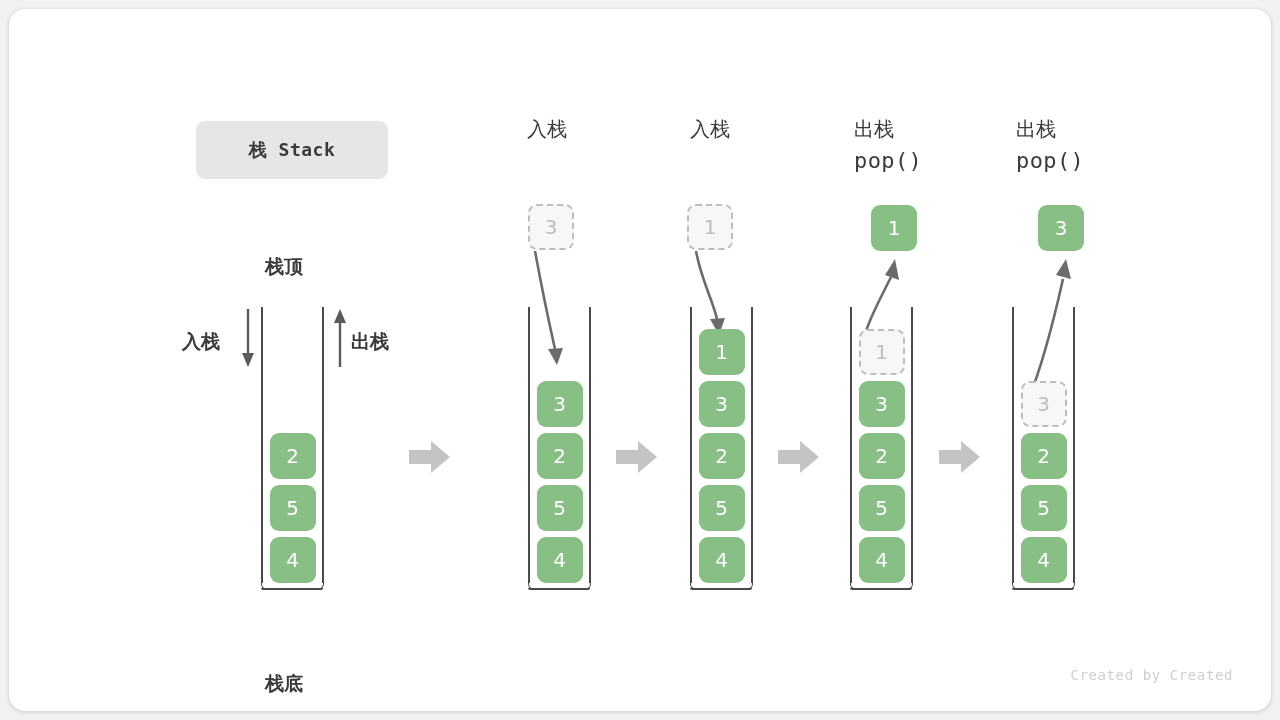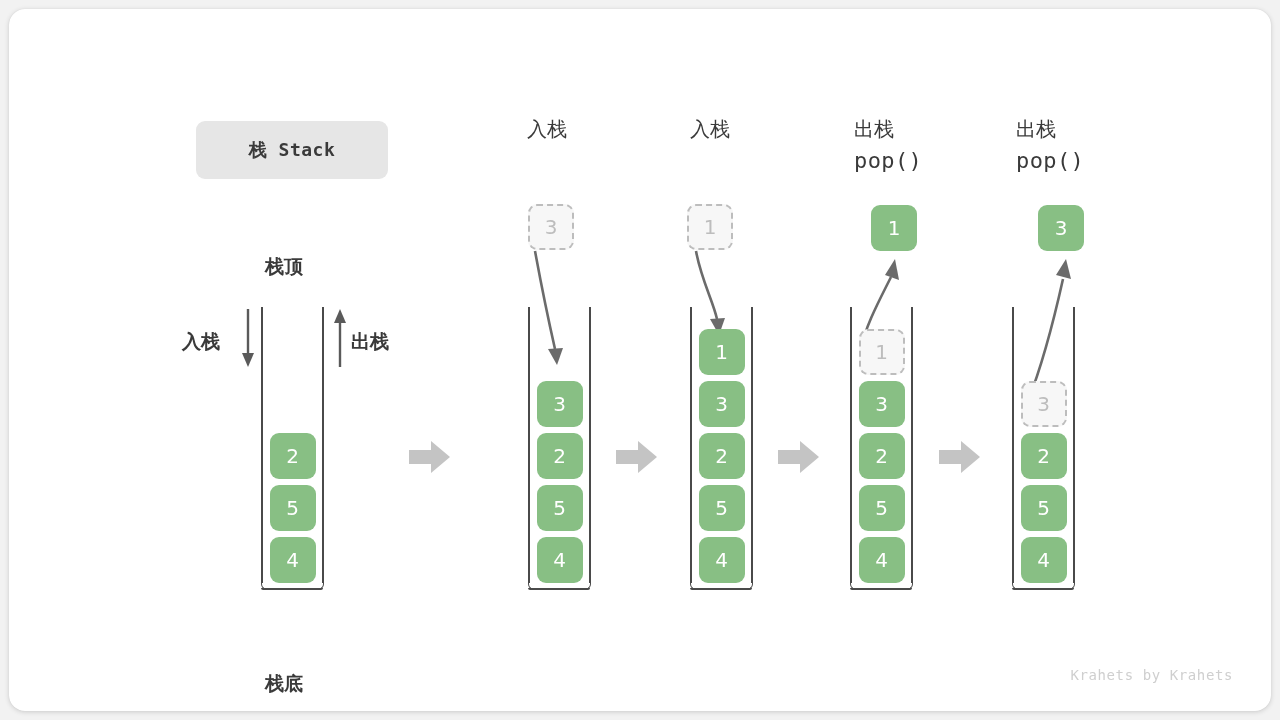--- a/index.html
+++ b/index.html
@@ -349,16 +349,16 @@
       <div class="corner-l"></div>
       <div class="corner-r"></div>
       <div class="cells">
         <div class="cell">4</div>
         <div class="cell">5</div>
         <div class="cell">2</div>
         <div class="cell ghost">3</div>
       </div>
     </div>
 
-    <div class="credit">Krahets by Krahets</div>
+    <div class="credit">Created by Created</div>
 
   </div>
 </div>
 
 </body></html>

